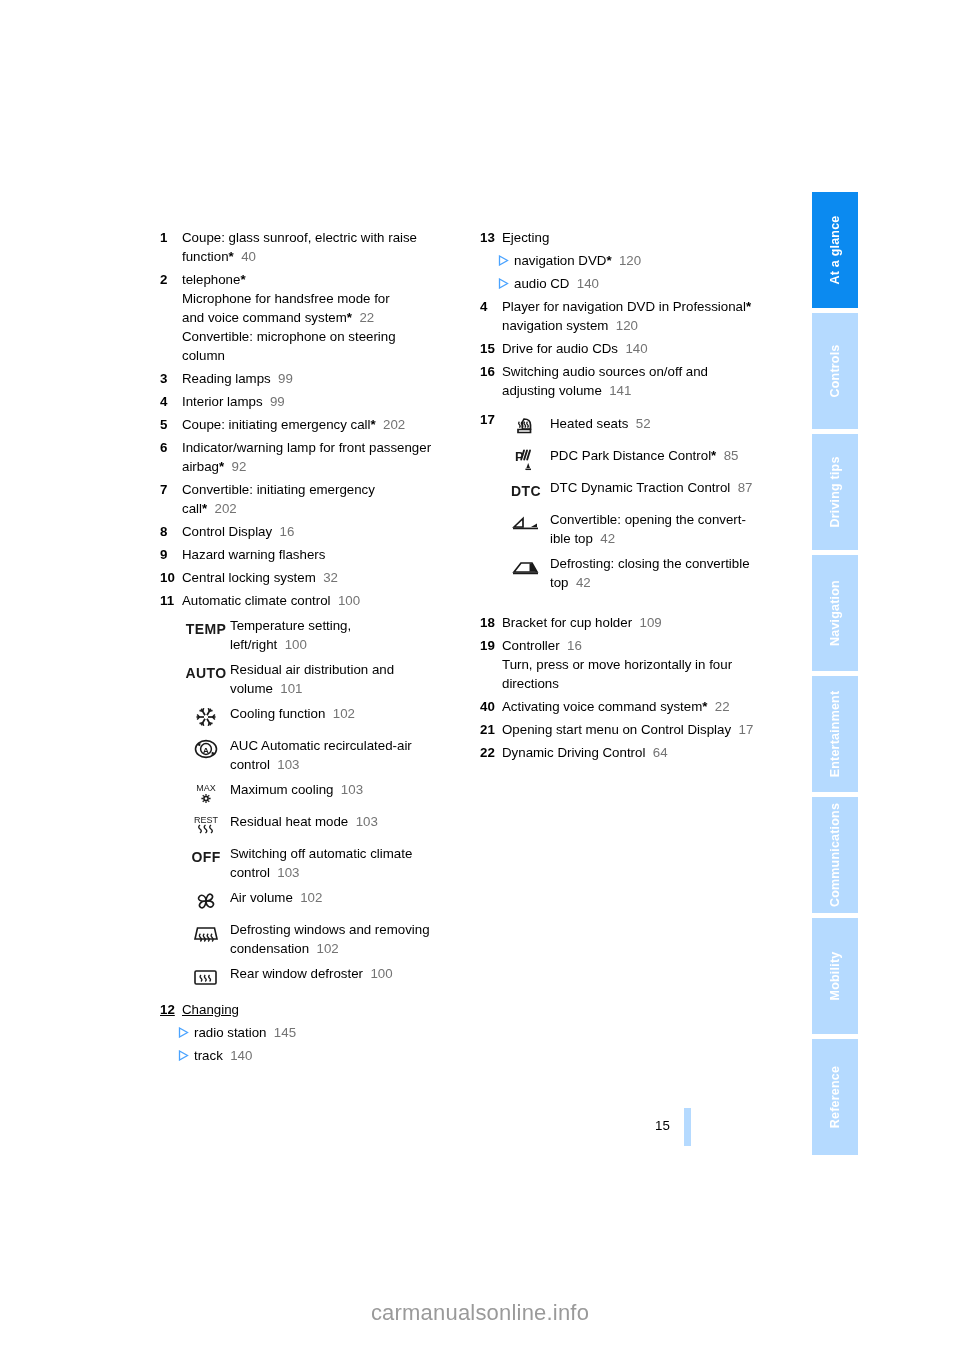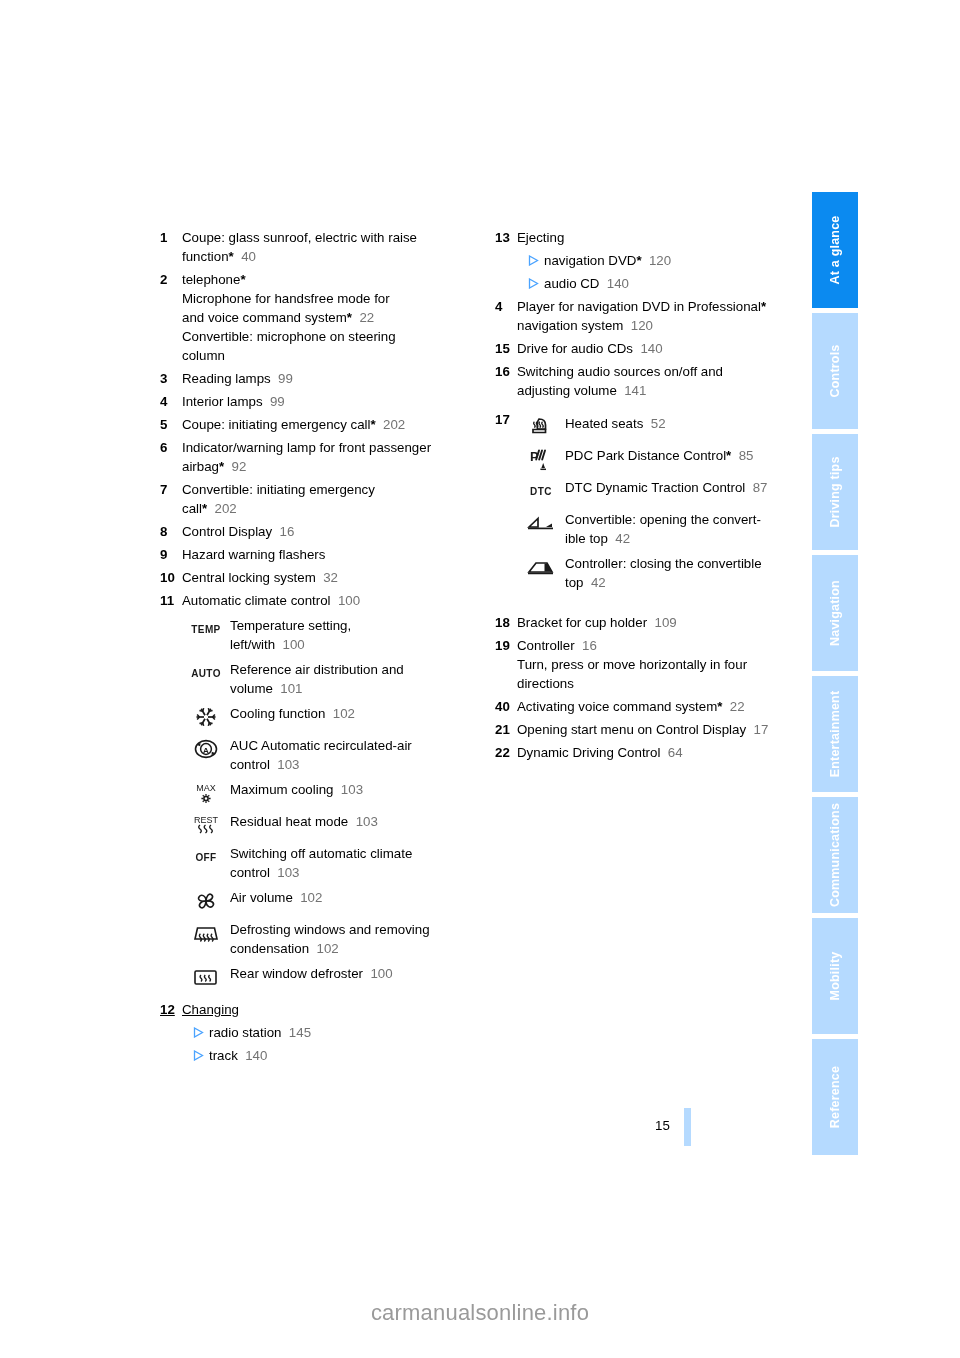--- a/index.html
+++ b/index.html
@@ -33,21 +33,21 @@
     position:absolute;
     left:50%; top:50%;
     transform:translate(-50%,-50%) rotate(-90deg);
     white-space:nowrap;
     transform-origin:center center;
   }
 
   
   .col{position:absolute;top:228px;}
   .col-left{left:160px;width:305px;}
-  .col-right{left:495px;width:320px;}
+  .col-right{left:480px;width:320px;}
 
   .item{display:flex;align-items:flex-start;margin-bottom:4px;}
   .num{
     font-weight:bold;
     font-size:13.3px;
     color:#000;
     width:22px;
     flex:0 0 22px;
     text-align:left;
     line-height:19px;
@@ -55,21 +55,21 @@
   .txt{
     font-size:13.3px;
     color:#000;
     line-height:19px;
     flex:1;
   }
   .pg{color:#737373;}
   .star{font-weight:bold;font-size:13.3px;}
 
   
-  .sub{display:flex;align-items:flex-start;margin:4px 0 4px 33px;justify-content:space-between;}
+  .sub{display:flex;align-items:flex-start;margin:4px 0 4px 18px;justify-content:space-between;}
   .tri{
     flex:0 0 16px;
     width:16px;height:19px;
     display:flex;align-items:center;
   }
   .tri svg{display:block;}
   .sub .txt{font-size:13.3px;line-height:19px;}
 
   
   .icon-row{display:flex;align-items:flex-start;margin:5px 0 5px 22px;}
@@ -77,21 +77,21 @@
     flex:0 0 48px;
     width:48px;
     min-height:26px;
     display:flex;
     align-items:center;
     justify-content:center;
     padding-top:1px;
   }
   .icon-row .txt{font-size:13.3px;line-height:19px;padding-top:1px;}
   .gly{
-    font-size:10px;
+    font-size:14px;
     font-weight:bold;
     letter-spacing:.4px;
     color:#1a1a1a;
     line-height:11px;
     text-align:center;
     font-family:"Liberation Sans", sans-serif;
   }
 
   
   .grp17{display:flex;align-items:flex-start;}
@@ -227,29 +227,29 @@
           <div><span>Automatic climate control</span><span class="pg">&nbsp; 100</span></div>
         </div>
       </div>
       <div>
         <div class="icon-row">
           <div class="icon-cell">
             <div class="gly">TEMP</div>
           </div>
           <div class="txt">
             <div><span>Temperature setting,</span></div>
-            <div><span>left/with</span><span class="pg">&nbsp; 100</span></div>
+            <div><span>left/right</span><span class="pg">&nbsp; 100</span></div>
           </div>
         </div>
         <div class="icon-row">
           <div class="icon-cell">
             <div class="gly">AUTO</div>
           </div>
           <div class="txt">
-            <div><span>Reference air distribution and</span></div>
+            <div><span>Residual air distribution and</span></div>
             <div><span>volume</span><span class="pg">&nbsp; 101</span></div>
           </div>
         </div>
         <div class="icon-row">
           <div class="icon-cell">
             <svg width="22" height="22" viewBox="0 0 22 22">
               <line x1="13" y1="11" x2="20.5" y2="11" stroke="#1a1a1a" stroke-width="1.7"></line>
               <line x1="17.5" y1="11" x2="19.868802811780363" y2="13.439010709058378" stroke="#1a1a1a" stroke-width="1.5"></line>
               <line x1="17.5" y1="11" x2="19.868802811780363" y2="8.560989290941622" stroke="#1a1a1a" stroke-width="1.5"></line>
               <line x1="12" y1="12.732050807568877" x2="15.75" y2="19.227241335952165" stroke="#1a1a1a" stroke-width="1.7"></line>
@@ -490,21 +490,21 @@
           </div>
           <div class="icon-row">
             <div class="icon-cell">
               <svg width="28" height="22" viewBox="0 0 28 22">
                 <path d="M2 16 L9 7 L20 7 L25 16 Z" fill="none" stroke="#1a1a1a" stroke-width="1.7"></path>
                 <path d="M17.5 7.4 L20 7.4 L24.6 15.6 L17.5 15.6 Z" fill="#1a1a1a"></path>
                 <line x1="1" y1="17.4" x2="26" y2="17.4" stroke="#1a1a1a" stroke-width="1.7"></line>
               </svg>
             </div>
             <div class="txt">
-              <div><span>Controller: closing the convertible</span></div>
+              <div><span>Defrosting: closing the convertible</span></div>
               <div><span>top</span><span class="pg">&nbsp; 42</span></div>
             </div>
           </div>
         </div>
       </div>
       <div style="height:16px"></div>
       <div class="item">
         <div class="num">18</div>
         <div class="txt">
           <div><span>Bracket for cup holder</span><span class="pg">&nbsp; 109</span></div>

